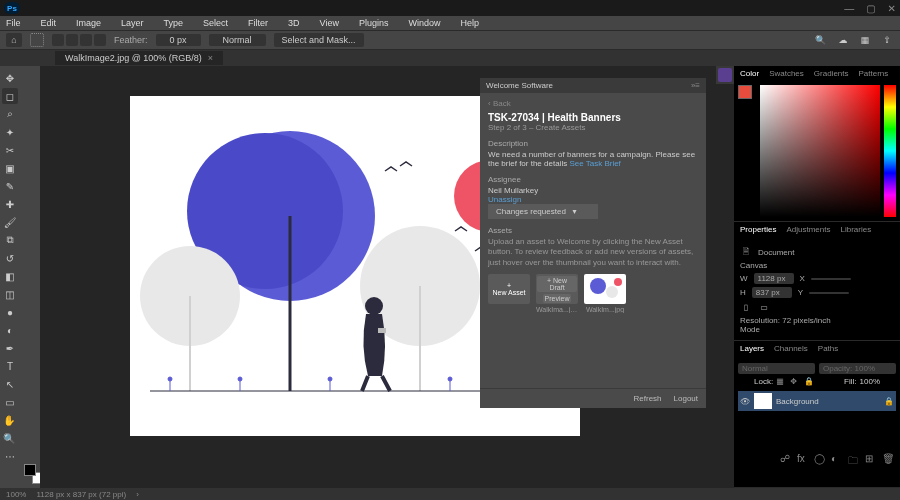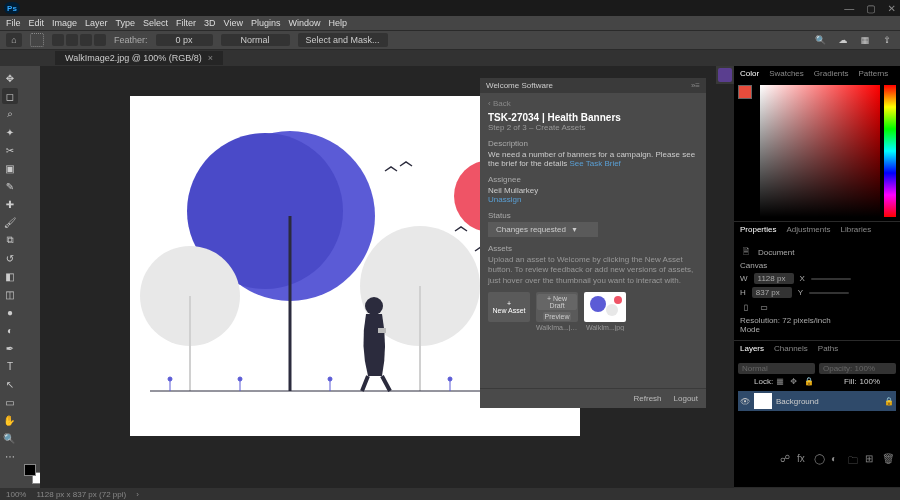--- a/index.html
+++ b/index.html
@@ -1,28 +1,28 @@
 <!DOCTYPE html>
 <html><head>
 <meta charset="utf-8">
 <style>
 * { margin: 0; padding: 0; box-sizing: border-box; font-family: "Segoe UI", Arial, sans-serif; }
 body { width: 900px; height: 500px; background: #323232; color: #ccc; font-size: 10px; overflow: hidden; position: relative; }
 .titlebar { height: 16px; background: #1a1a1a; display: flex; align-items: center; padding: 0 4px; }
 .titlebar .ps-icon { width: 16px; height: 12px; background: #001e36; color: #31a8ff; font-weight: bold; font-size: 8px; display: flex; align-items: center; justify-content: center; border-radius: 6px; }
 .titlebar .win-controls { margin-left: auto; display: flex; gap: 12px; color: #888; }
-.menubar { height: 14px; background: #454545; display: flex; align-items: center; padding: 0 6px; gap: 8px; font-size: 9px; color: #ddd; }
+.menubar { height: 14px; background: #454545; display: flex; align-items: center; padding: 0 6px; gap: 20px; font-size: 9px; color: #ddd; }
 .menubar span { cursor: default; }
 .optionsbar { height: 20px; background: #454545; border-top: 1px solid #2a2a2a; border-bottom: 1px solid #2a2a2a; display: flex; align-items: center; padding: 0 6px; gap: 8px; font-size: 9px; }
 .optionsbar .home { width: 16px; height: 14px; background: #333; border-radius: 2px; display: flex; align-items: center; justify-content: center; }
 .optionsbar .tool-icon { width: 14px; height: 14px; border: 1px dotted #888; border-radius: 2px; }
 .optionsbar .icons { display: flex; gap: 2px; }
 .optionsbar .icons div { width: 12px; height: 12px; background: #333; border-radius: 2px; }
 .optionsbar .label { color: #aaa; }
-.optionsbar .val { background: #333; padding: 1px 20px; border-radius: 2px; min-width: 30px; }
+.optionsbar .val { background: #333; padding: 1px 14px; border-radius: 2px; min-width: 30px; }
 .optionsbar .btn { background: #333; padding: 2px 8px; border-radius: 2px; }
 .optionsbar .right { margin-left: auto; display: flex; gap: 8px; }
 .optionsbar .right div { width: 14px; height: 14px; color: #ccc; display: flex; align-items: center; justify-content: center; }
 .tabbar { height: 16px; background: #323232; display: flex; align-items: center; padding-left: 55px; font-size: 9px; }
 .tabbar .tab { background: #252525; padding: 2px 10px; display: flex; gap: 6px; }
 .tabbar .tab .x { color: #888; }
 .main { position: absolute; top: 66px; left: 0; right: 0; bottom: 12px; display: flex; }
 .toolbar-left { width: 40px; background: #454545; padding: 4px 2px; display: flex; flex-direction: column; flex-wrap: wrap; gap: 2px; align-content: flex-start; }
 .toolbar-left .tool { width: 16px; height: 16px; display: flex; align-items: center; justify-content: center; color: #ccc; border-radius: 2px; }
 .toolbar-left .tool.active { background: #333; }
@@ -305,21 +305,20 @@
     <div class="title">TSK-27034 | Health Banners</div>
     <div class="sub">Step 2 of 3 – Create Assets</div>
 
     <div class="sect">Description</div>
     <div><span>We need a number of banners for a campaign. Please see the brief for the details</span> <span class="link">See Task Brief</span></div>
 
     <div class="sect">Assignee</div>
     <div>Neil Mullarkey</div>
     <div class="link">Unassign</div>
 
-    <div class="sect">Status</div>
     <div class="select"><span>Changes requested</span> &nbsp; ▾</div>
 
     <div class="sect">Assets</div>
     <div style="color:#999;line-height:1.3">Upload an asset to Welcome by clicking the New Asset button. To review feedback or add new versions of assets, just hover over the thumbnail you want to interact with.</div>
     <div class="assets-row">
       <div class="asset">
         <div class="asset-box new-asset">
           <div>+</div>
           <div>New Asset</div>
         </div>

